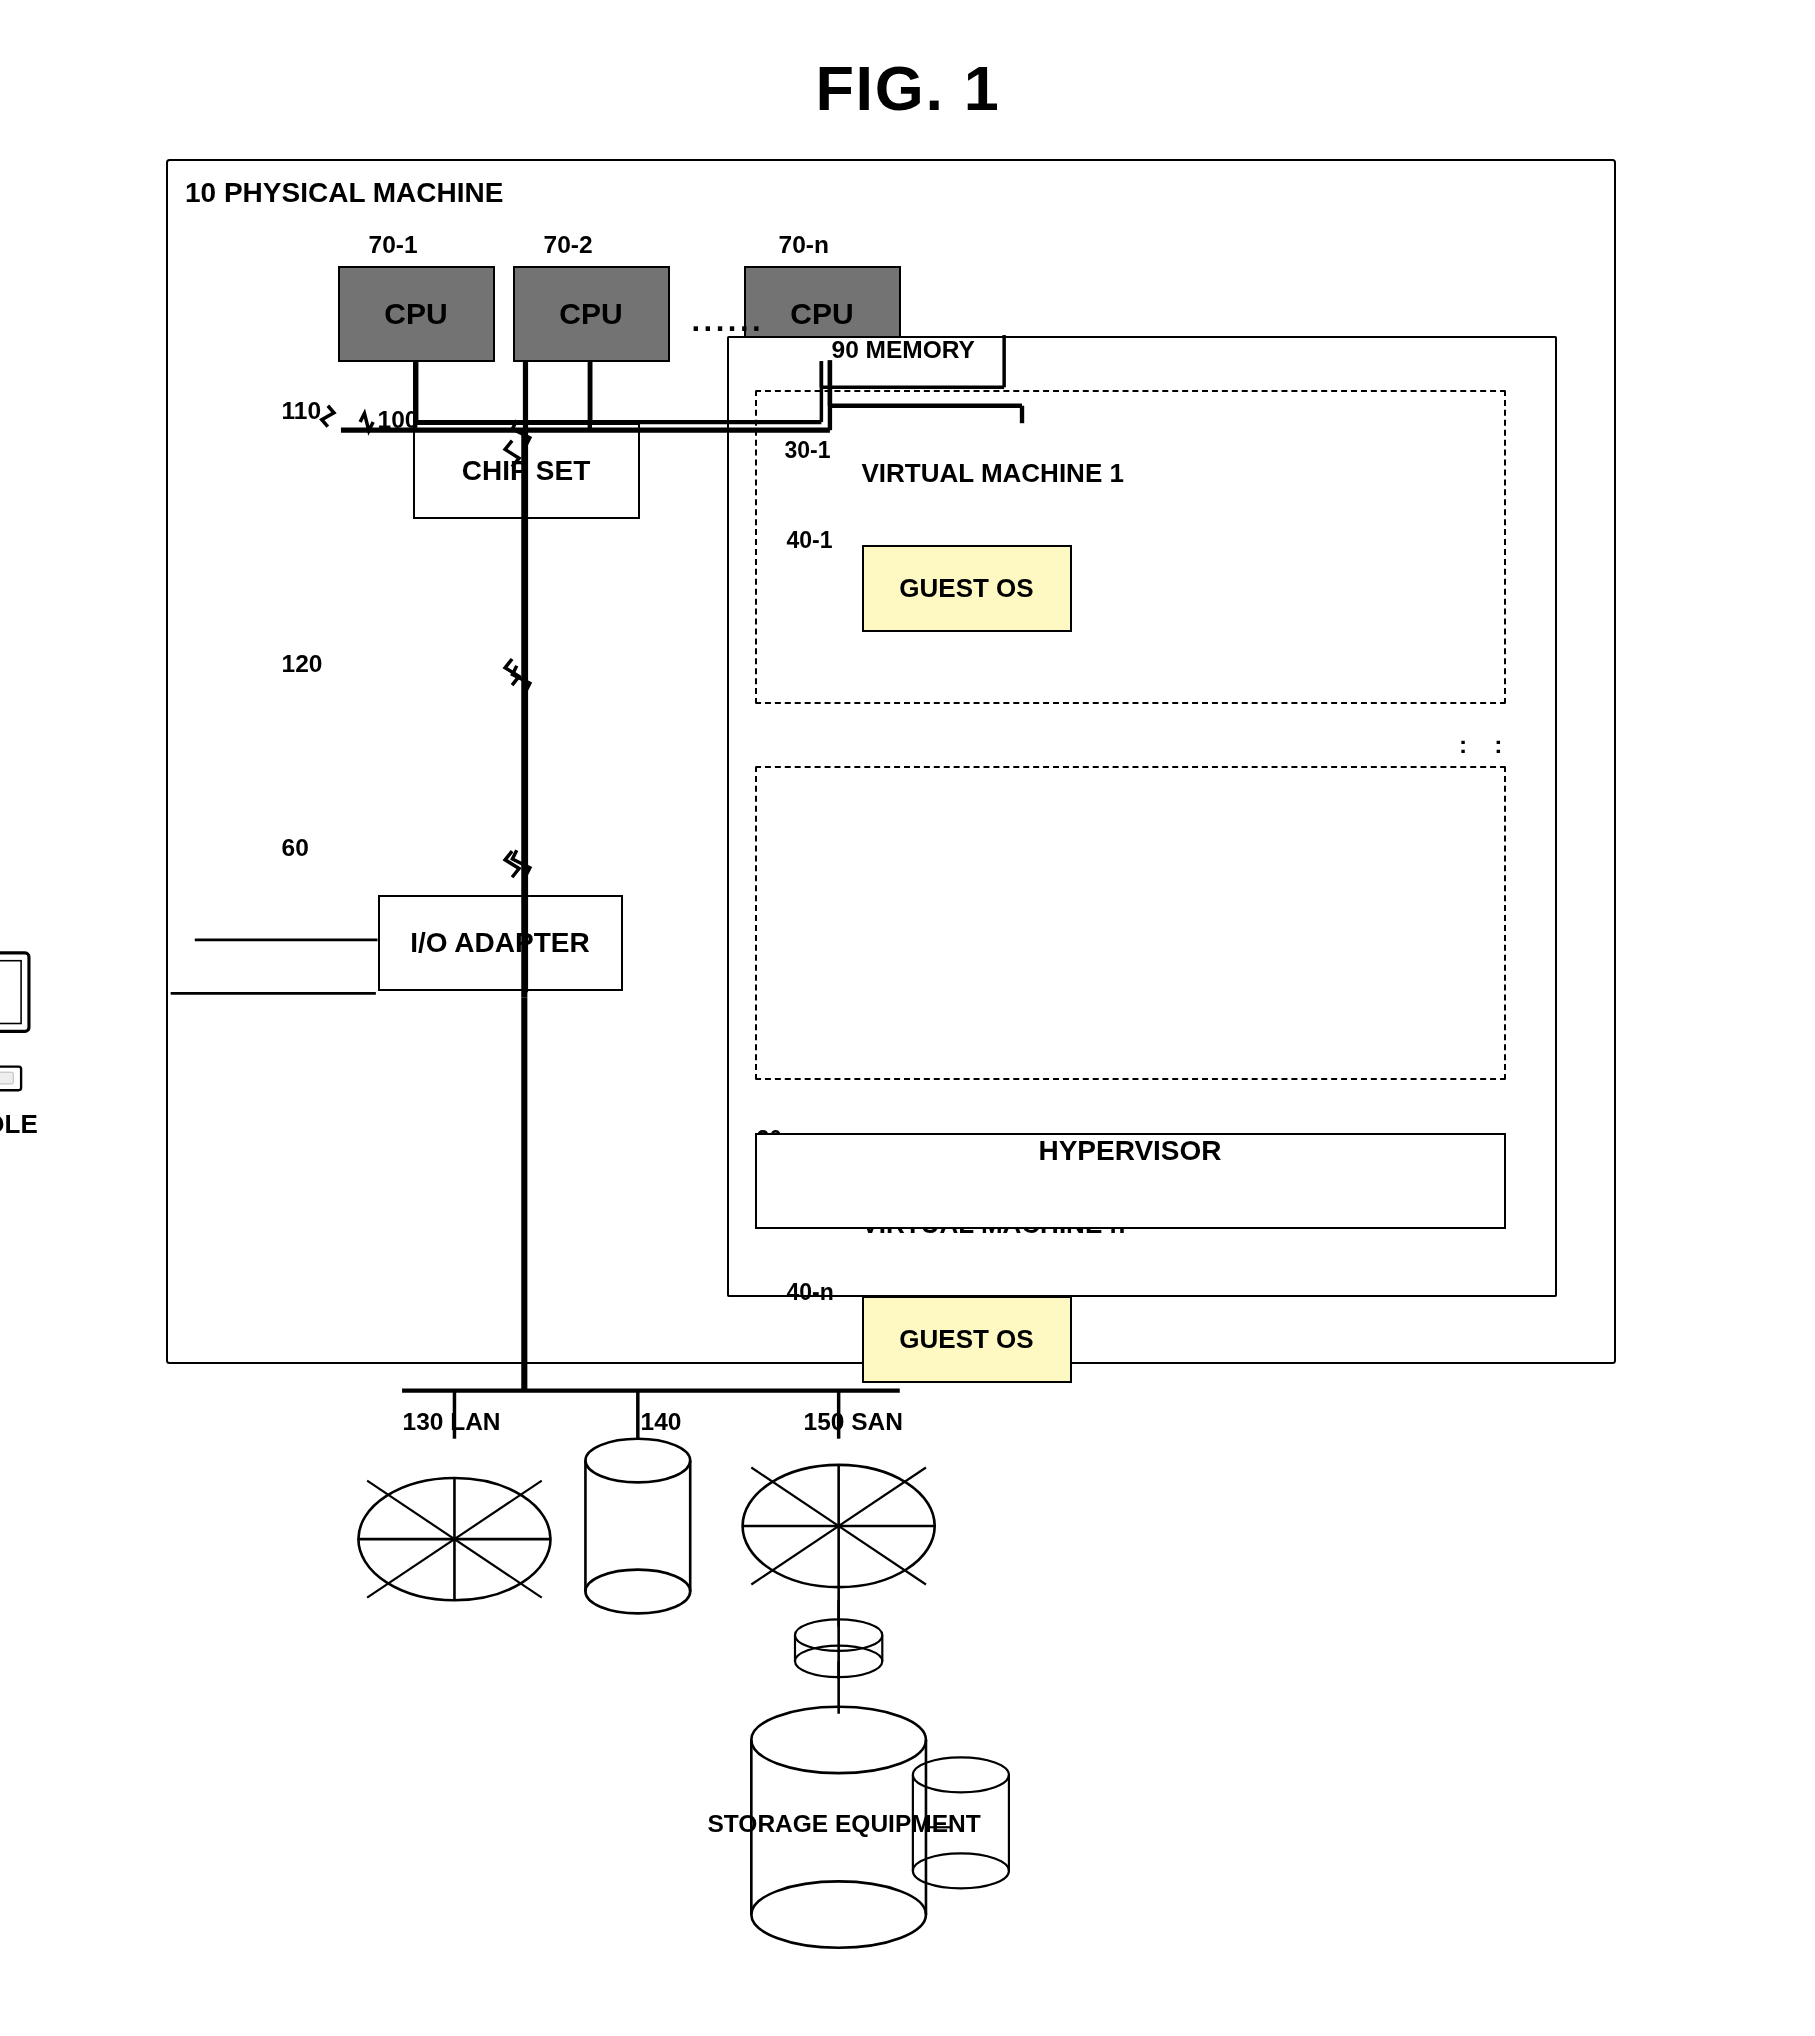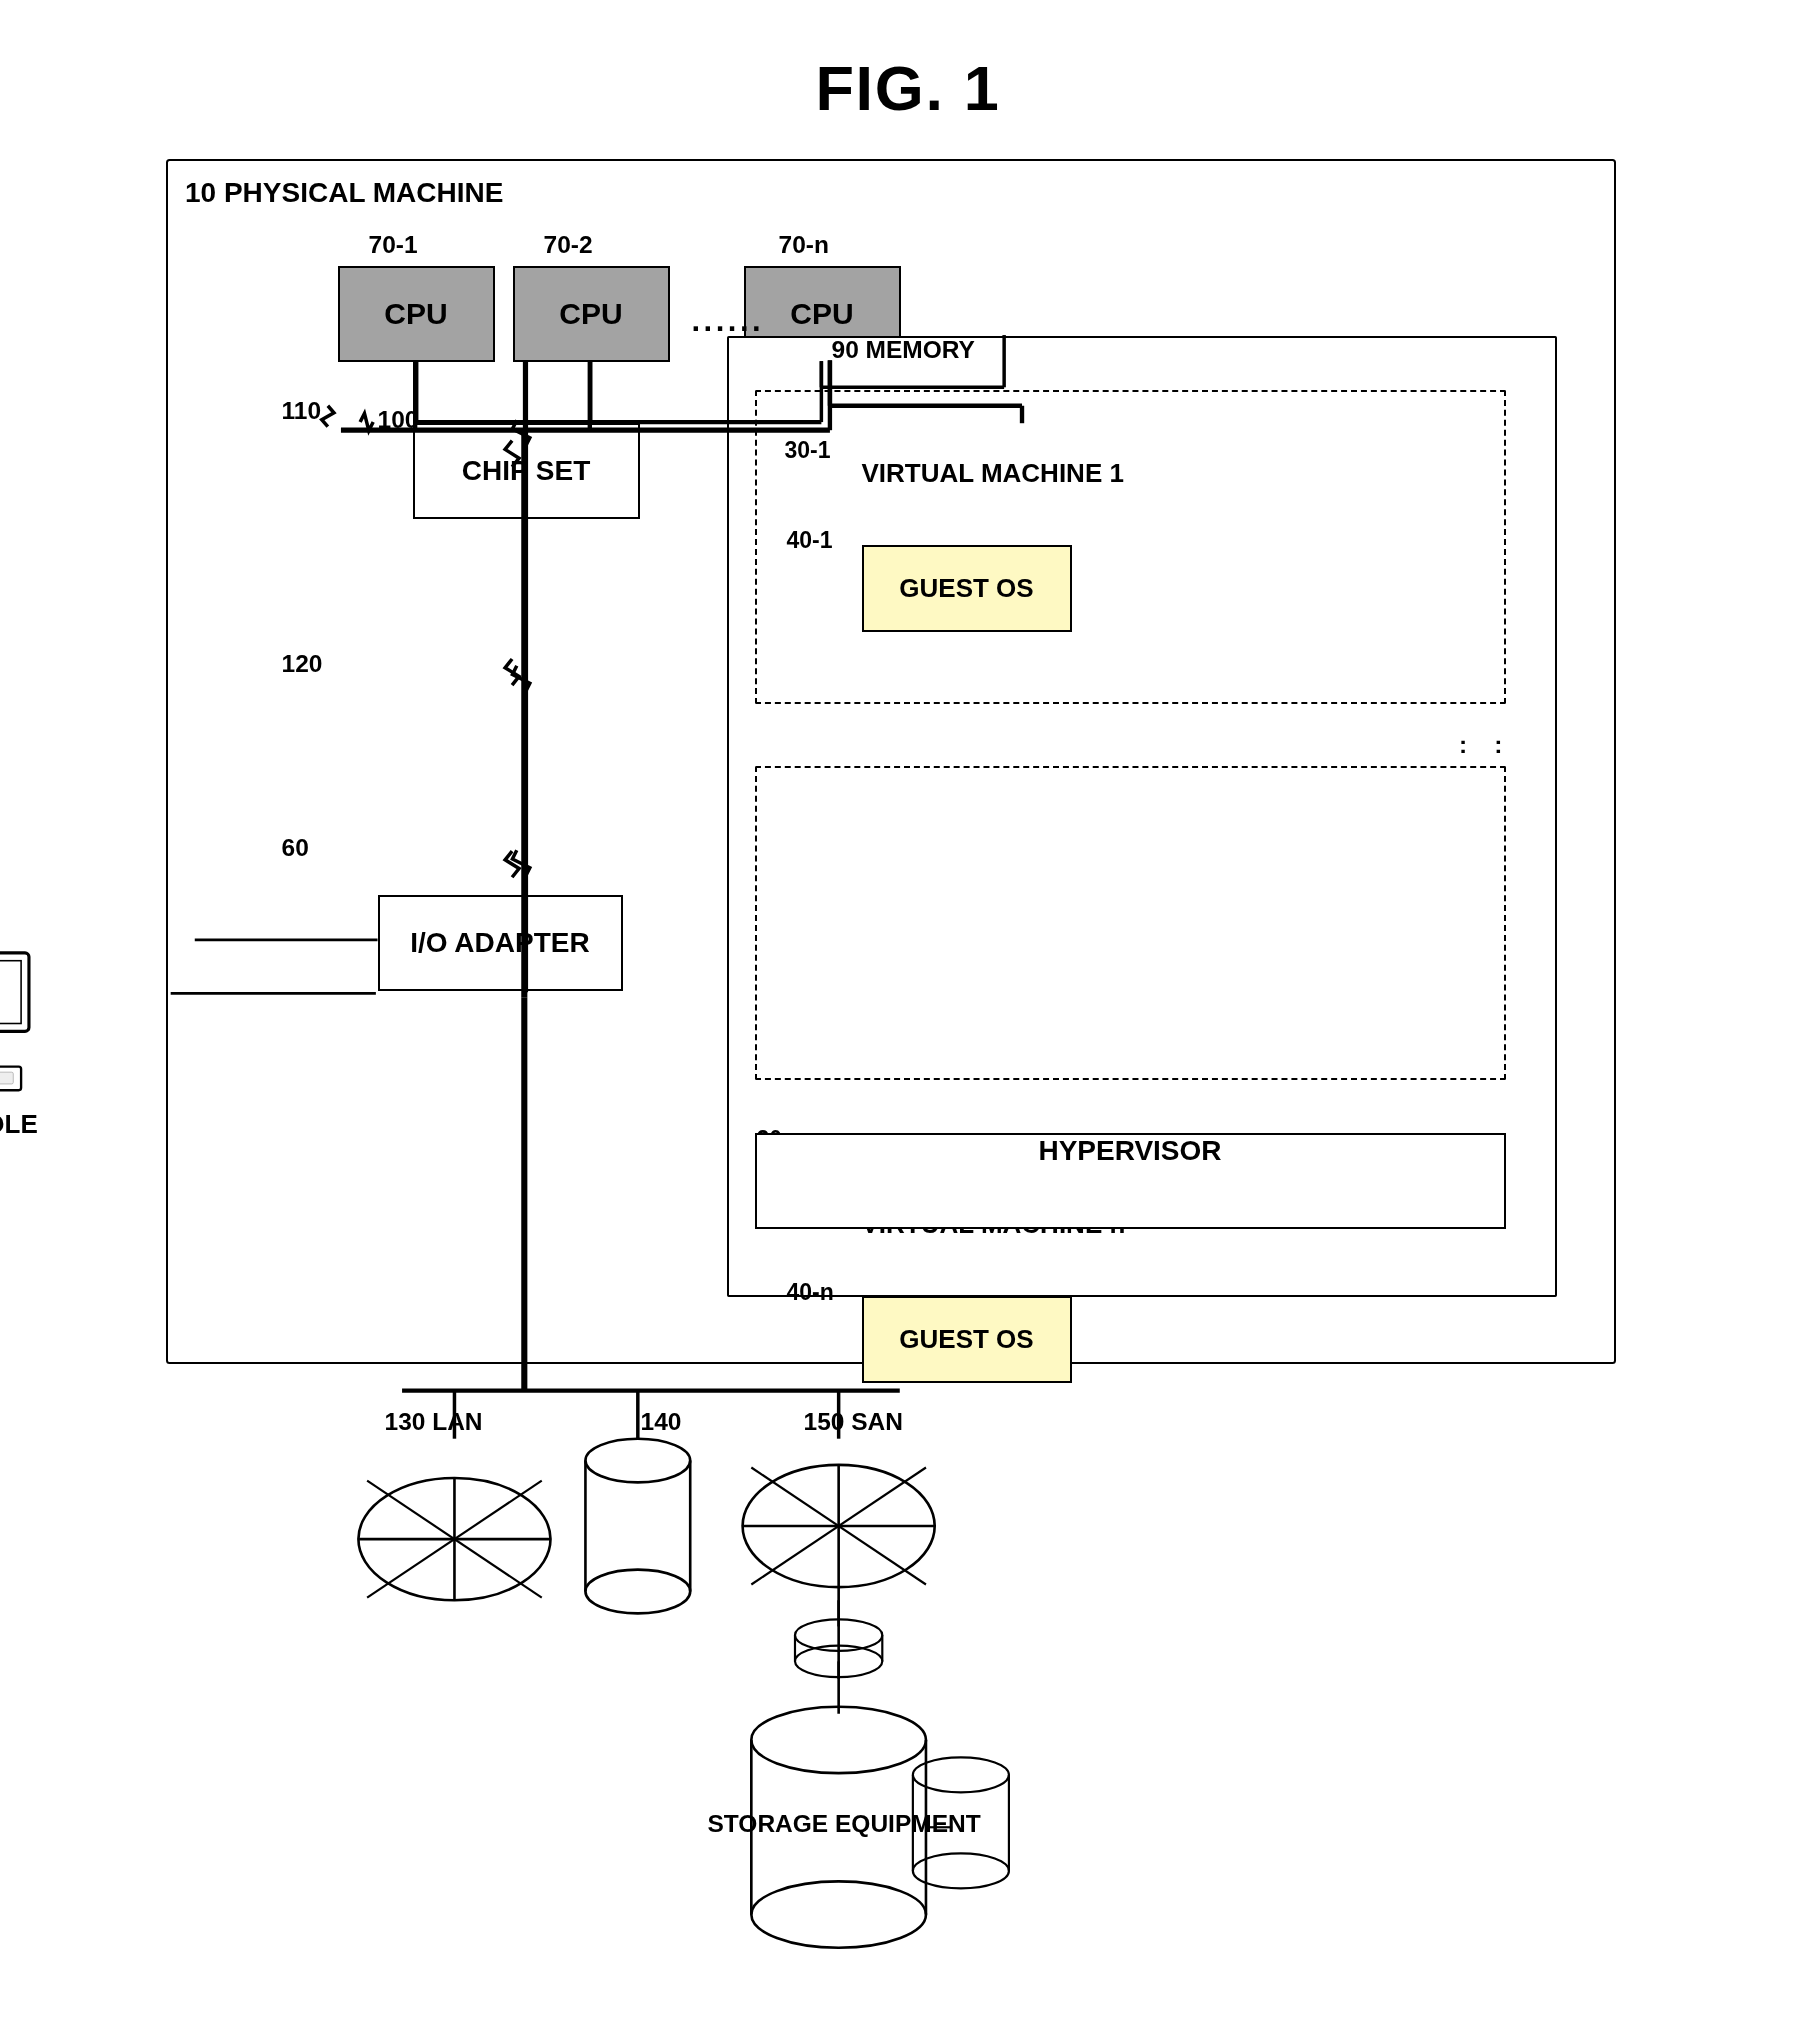--- a/index.html
+++ b/index.html
@@ -45,21 +45,21 @@
       top: 15.7px;
       left: 17.5px;
       font-size: 28px;
       font-weight: bold;
     }
 
     
     .cpu-box {
       position: absolute;
       border: 2.6px solid #000;
-      background: #a3a3a3;
+      background: #737373;
       display: flex;
       align-items: center;
       justify-content: center;
       font-size: 30px;
       font-weight: bold;
     }
 
     .cpu-label {
       position: absolute;
       font-size: 24.5px;
@@ -296,21 +296,21 @@
     .console-label {
       font-size: 26px;
       font-weight: bold;
       text-align: center;
       margin-top: 4.4px;
     }
 
     .label-130 {
       position: absolute;
       top: 1249px;
-      left: 306px;
+      left: 324px;
       font-size: 24.5px;
       font-weight: bold;
     }
     .label-140 {
       position: absolute;
       top: 1249px;
       left: 542px;
       font-size: 24.5px;
       font-weight: bold;
       margin-left: 20px;

